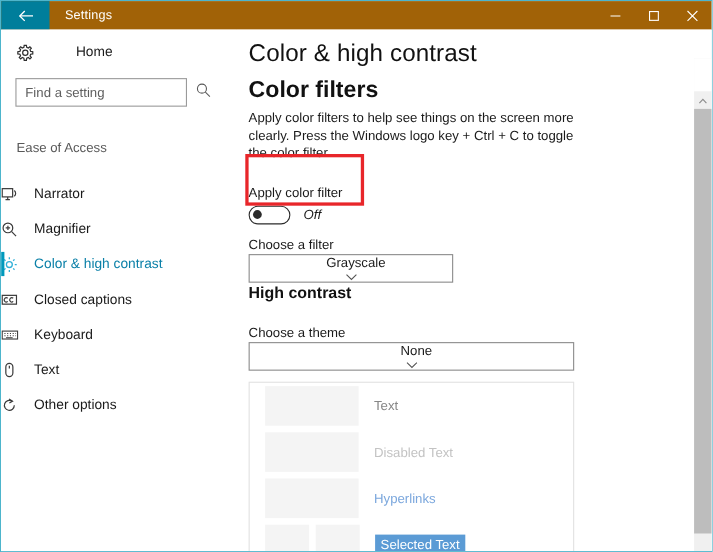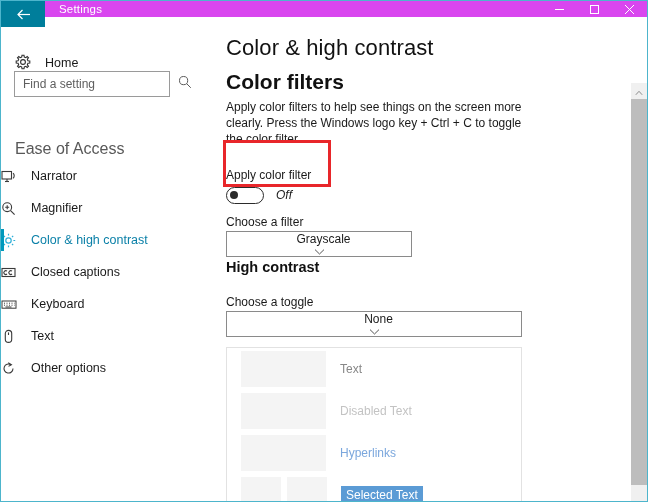--- a/index.html
+++ b/index.html
@@ -23,22 +23,22 @@
     border: 1px solid #4db5cc;
     background: #ffffff;
     overflow: hidden;
   }
 
   
   #titlebar {
     position: absolute;
     left: 0; top: 0;
     width: 646px;
-    height: 16px;
-    background: #d946ef;
+    height: 26px;
+    background: #a16207;
     display: flex;
     align-items: stretch;
   }
   #back-btn {
     width: 44px;
     height: 26px;
     background: #007e9b;
     display: flex;
     align-items: center;
     justify-content: center;
@@ -79,25 +79,26 @@
   
   #leftnav {
     position: absolute;
     left: 0; top: 0;
     width: 214px;
     height: 474px;
     background: #ffffff;
   }
   #home-row {
     display: flex;
-    align-items: flex-end;
+    align-items: flex-start;
     height: 30px;
     margin: 13px 0 0 14px;
     cursor: pointer;
     width: 150px;
+    gap: 24px;
   }
   #home-row .nav-ico { width: 26px; display:flex; align-items:center; }
   #home-label {
     font-size: 12.5px;
     color: #1a1a1a;
     margin-left: 4px;
   }
 
   #search-wrap {
     position: absolute;
@@ -125,22 +126,22 @@
   #search-btn {
     width: 26px;
     display: flex;
     align-items: center;
     justify-content: center;
     cursor: pointer;
   }
 
   #group-label {
     position: absolute;
-    left: 14px; top: 113px;
-    font-size: 16px;
+    left: 14px; top: 100px;
+    font-size: 12px;
     color: #585858;
   }
 
   #navlist {
     position: absolute;
     left: 0; top: 133px;
     width: 214px;
   }
   .nav-item {
     position: relative;
@@ -542,21 +543,21 @@
         <span class="combo-val">Grayscale</span>
         <span class="combo-arrow">
           <svg width="11" height="8" viewBox="0 0 11 8" fill="none" stroke="currentColor" stroke-width="1">
               <path d="M1 1.6 L5.5 6 L10 1.6"></path>
             </svg>
         </span>
       </div>
 
       <h2 id="hc-head" class="sec-head">High contrast</h2>
 
-      <div id="theme-label" class="field-label">Choose a toggle</div>
+      <div id="theme-label" class="field-label">Choose a theme</div>
 
       <div id="theme-combo" class="combo">
         <span class="combo-val">None</span>
         <span class="combo-arrow">
           <svg width="11" height="8" viewBox="0 0 11 8" fill="none" stroke="currentColor" stroke-width="1">
               <path d="M1 1.6 L5.5 6 L10 1.6"></path>
             </svg>
         </span>
       </div>
 

